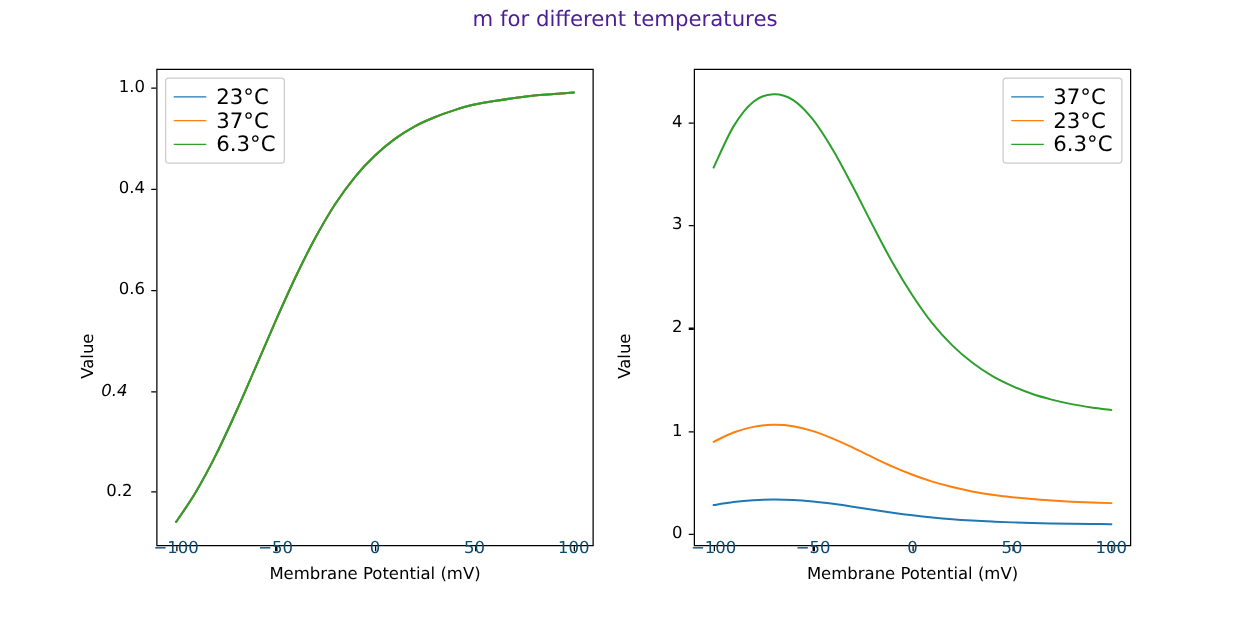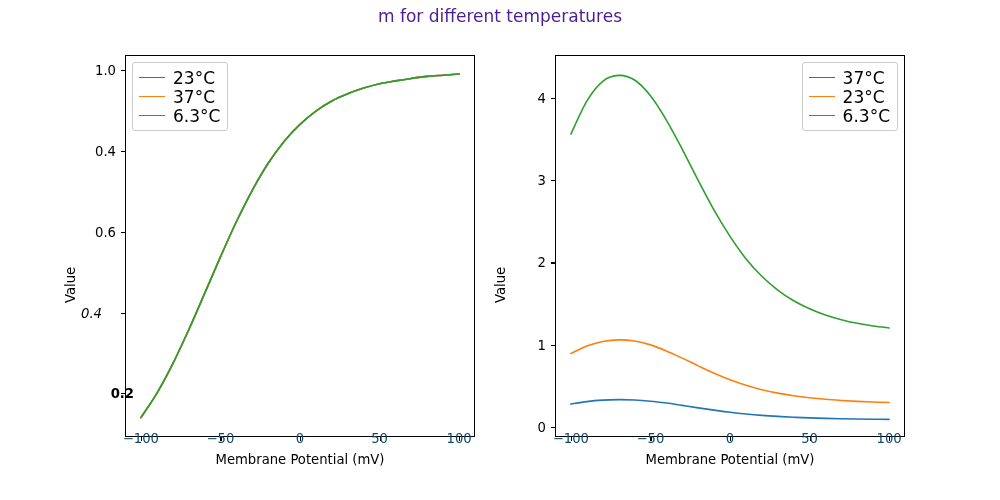--- a/index.html
+++ b/index.html
@@ -145,21 +145,21 @@
         <div class="tick-label-x" style="left: 95.4545px;">−50</div>
         <div class="tick-mark x" style="left: 175px;"></div>
         <div class="tick-label-x" style="left: 175px;">0</div>
         <div class="tick-mark x" style="left: 254.545px;"></div>
         <div class="tick-label-x" style="left: 254.545px;">50</div>
         <div class="tick-mark x" style="left: 334.091px;"></div>
         <div class="tick-label-x" style="left: 334.091px;">100</div>
       </div>
     <div id="ticks-left-y">
         <div class="tick-mark y" style="top: 338.389px;"></div>
-        <div class="tick-label-y" style="top: 338.389px; right: 341px; font-weight: bold;">0.2</div>
+        <div class="tick-label-y" style="top: 338.389px; right: 369px;">0.2</div>
         <div class="tick-mark y" style="top: 257.628px;"></div>
         <div class="tick-label-y" style="top: 257.628px; right: 373px; font-style: italic;">0.4</div>
         <div class="tick-mark y" style="top: 176.867px;"></div>
         <div class="tick-label-y" style="top: 176.867px; right: 359px;">0.6</div>
         <div class="tick-mark y" style="top: 96.1057px;"></div>
         <div class="tick-label-y" style="top: 96.1057px; right: 359px;">0.4</div>
         <div class="tick-mark y" style="top: 15.3446px;"></div>
         <div class="tick-label-y" style="top: 15.3446px; right: 359px;">1.0</div>
       </div>
     <div class="xlabel">Membrane Potential (mV)</div>

